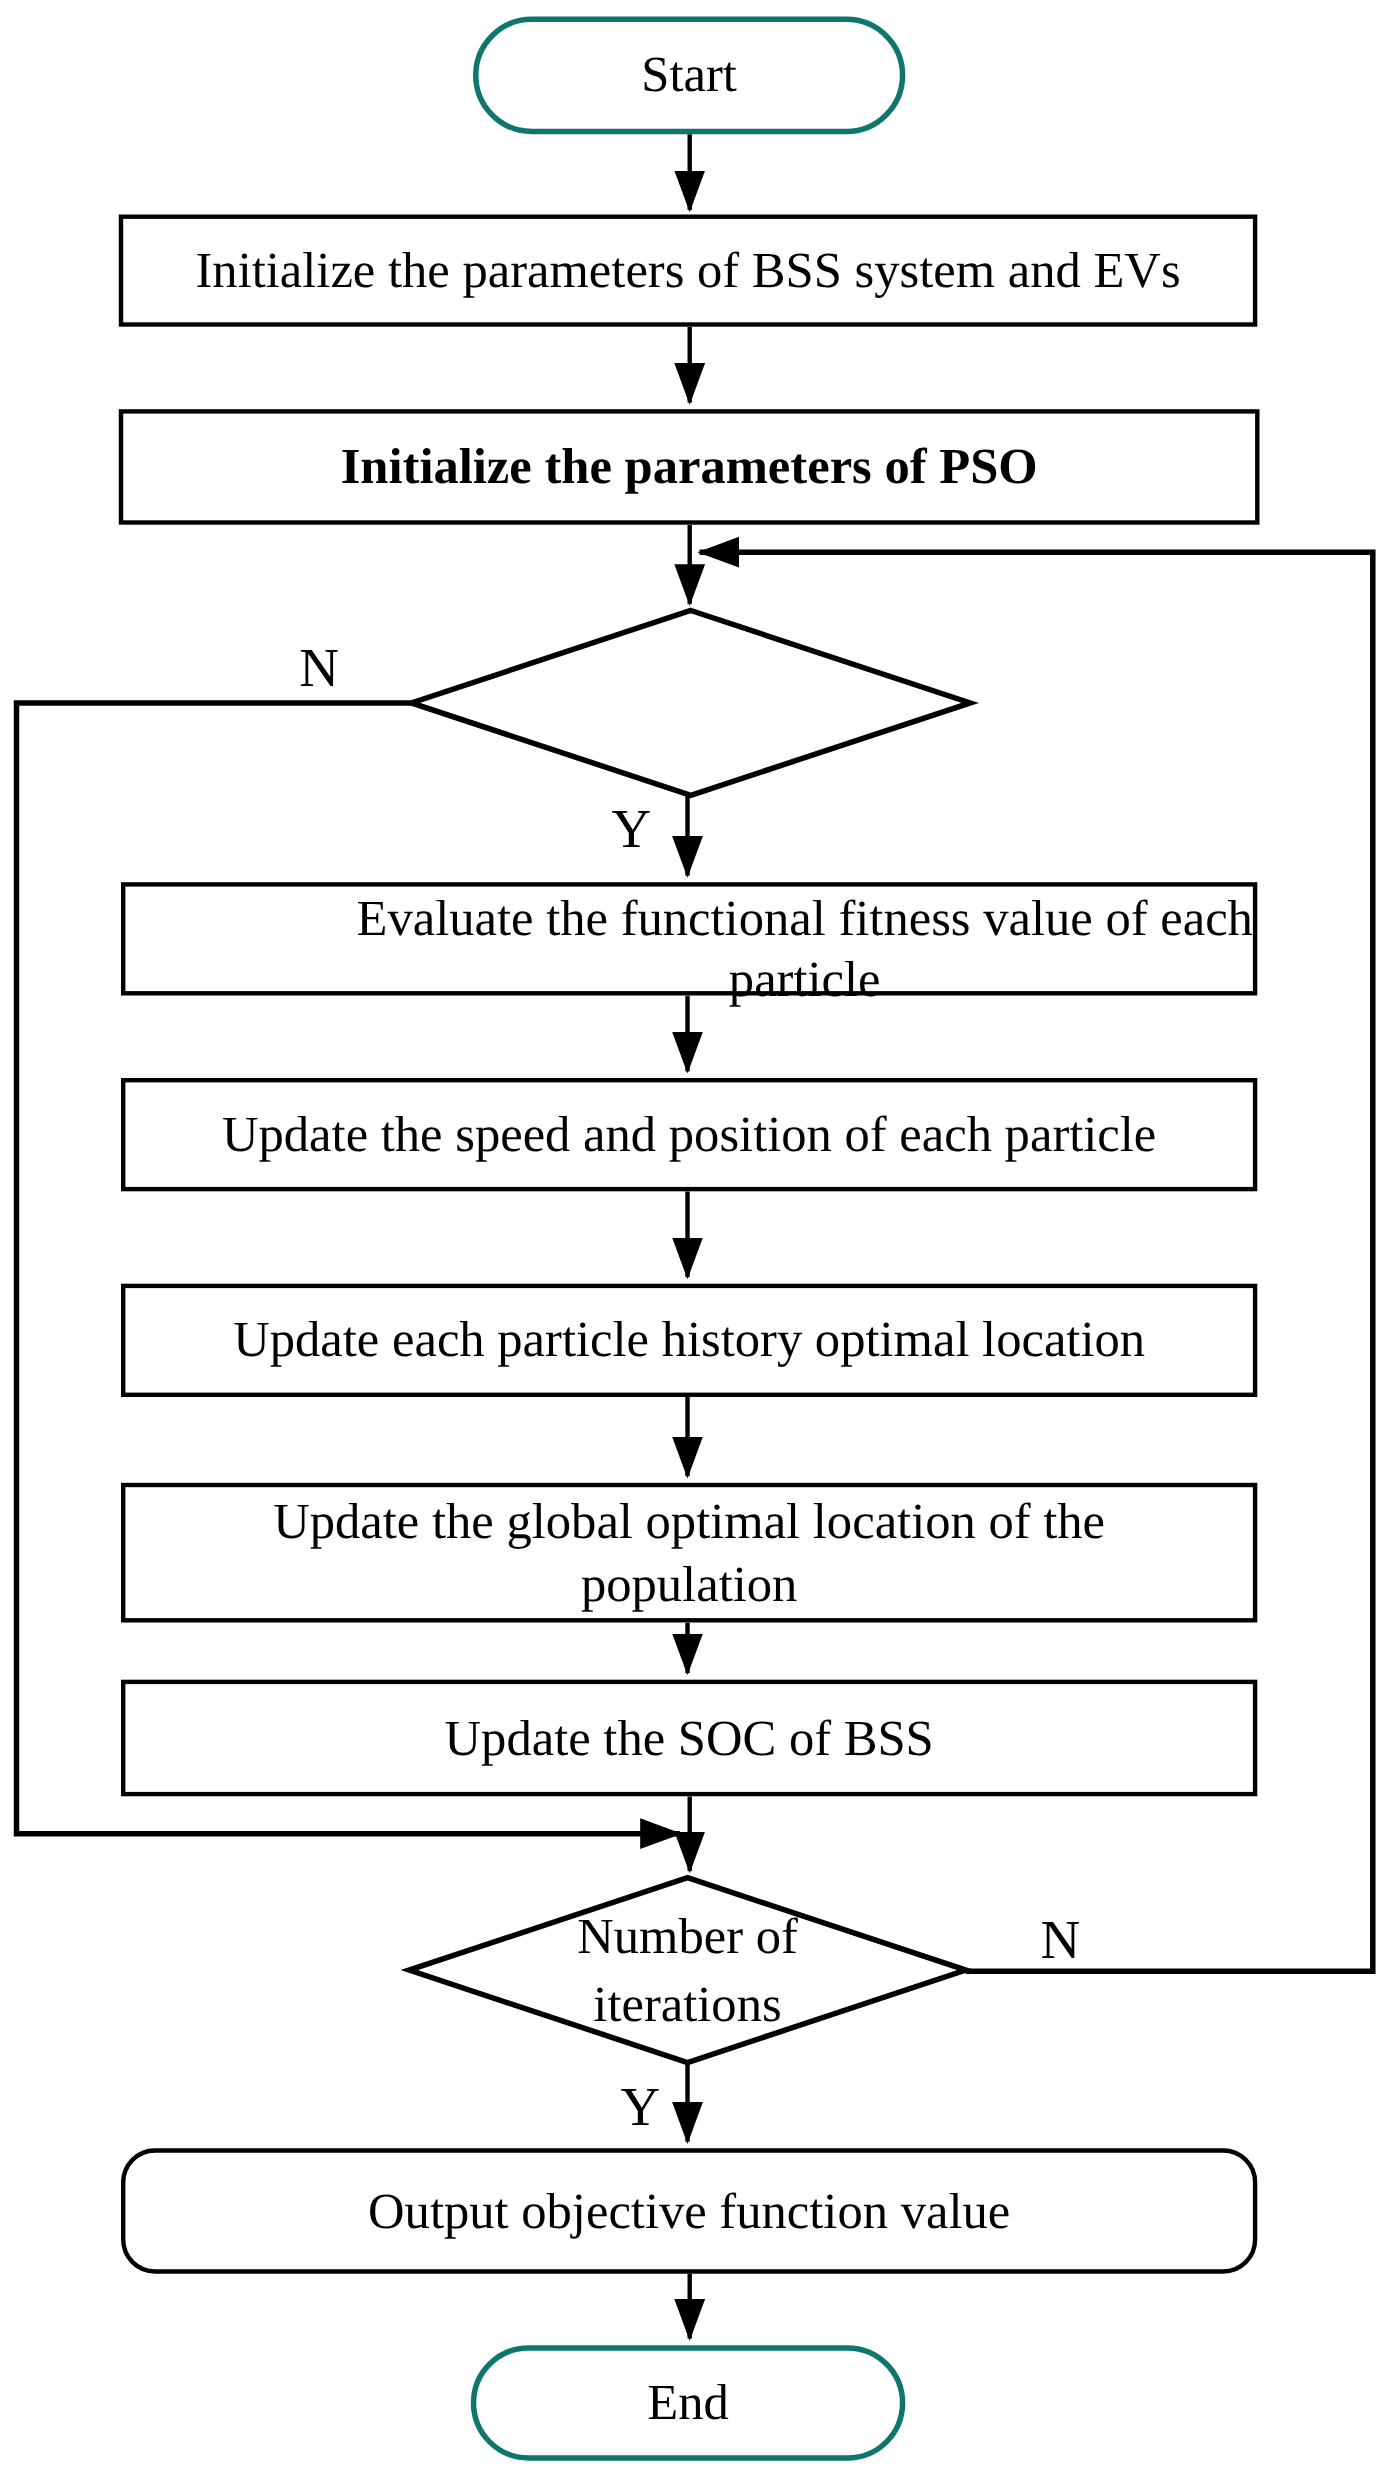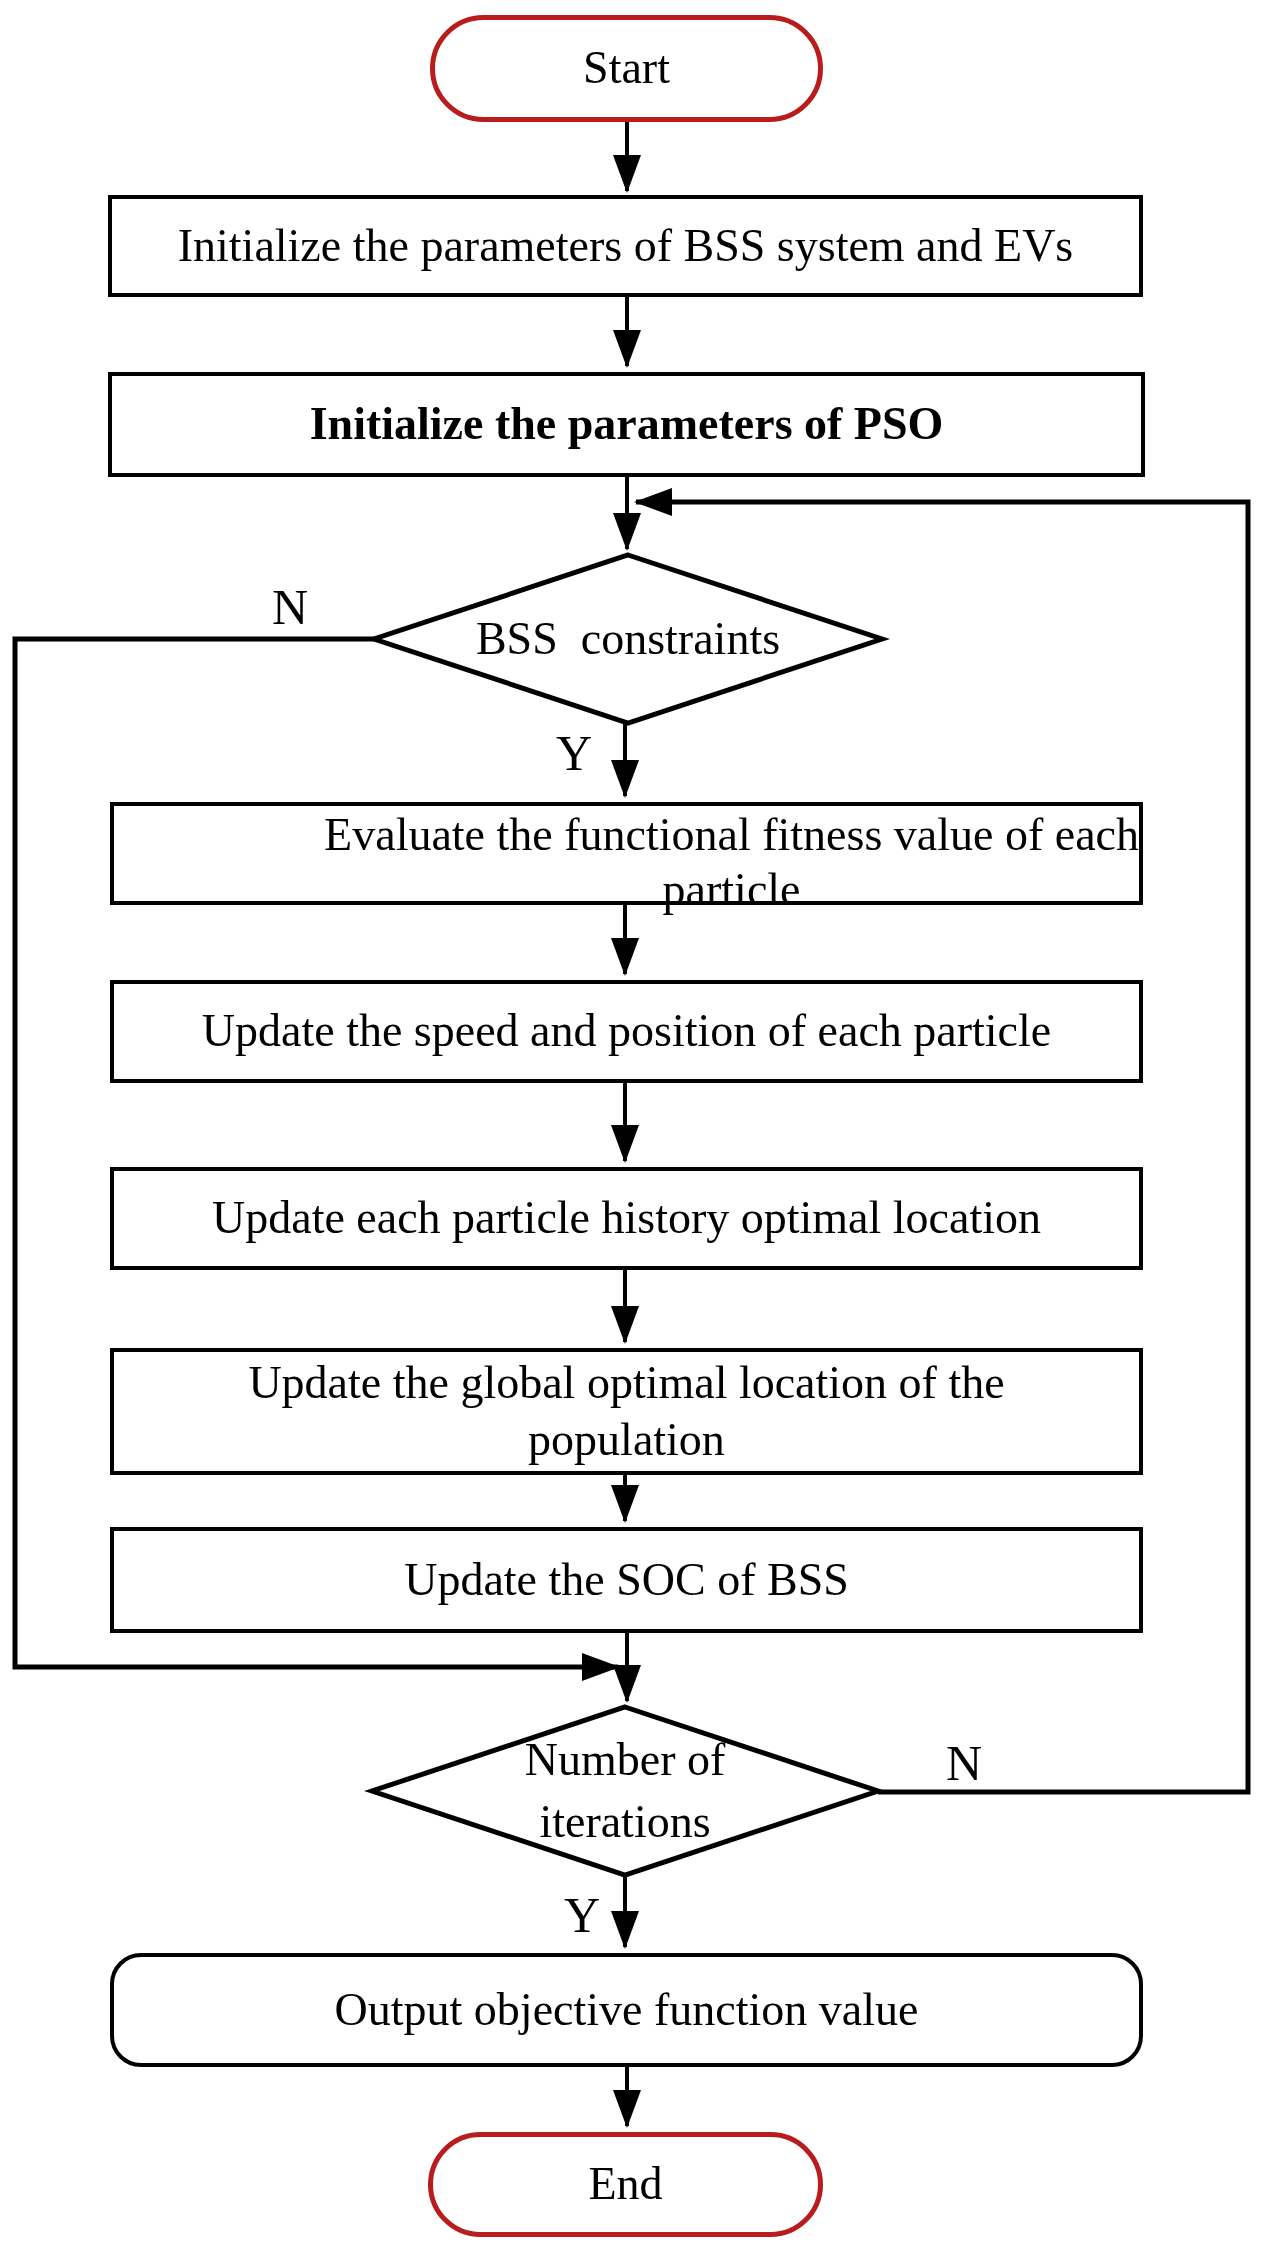--- a/index.html
+++ b/index.html
@@ -30,21 +30,21 @@
     justify-content: center;
     text-align: center;
     font-size: 46px;
     line-height: 1.22;
     background: #ffffff;
   }
   .rect {
     border: 4px solid #000000;
   }
   .stadium {
-    border: 5px solid #b91c1c;
+    border: 5px solid #0f766e;
     border-radius: 56px;
   }
   .diamond-text {
     background: transparent;
     line-height: 1.35;
   }
   .pre {
     white-space: pre;
   }
   .top-align {
@@ -96,21 +96,20 @@
   </div>
 
   <div class="node rect" style="left:108px; top:195px; width:1035px; height:102px;align-items:center;">
     <span>Initialize the parameters of BSS system and EVs</span>
   </div>
 
   <div class="node rect" style="left:108px; top:372px; width:1037px; height:105px;font-weight:bold;">
     <span>Initialize the parameters of PSO</span>
   </div>
 
-  <div class="node diamond-text pre" style="left:374px; top:555px; width:508px; height:168px;">BSS  constraints</div>
 
   <div class="node rect top-align" style="left:110px; top:802px; width:1033px; height:103px;justify-content:flex-end;">
     <div>
       <span>Evaluate the functional fitness value of each</span><br>
       <span>particle</span>
     </div>
   </div>
 
   <div class="node rect" style="left:110px; top:980px; width:1033px; height:103px;align-items:center;">
     <span>Update the speed and position of each particle</span>

